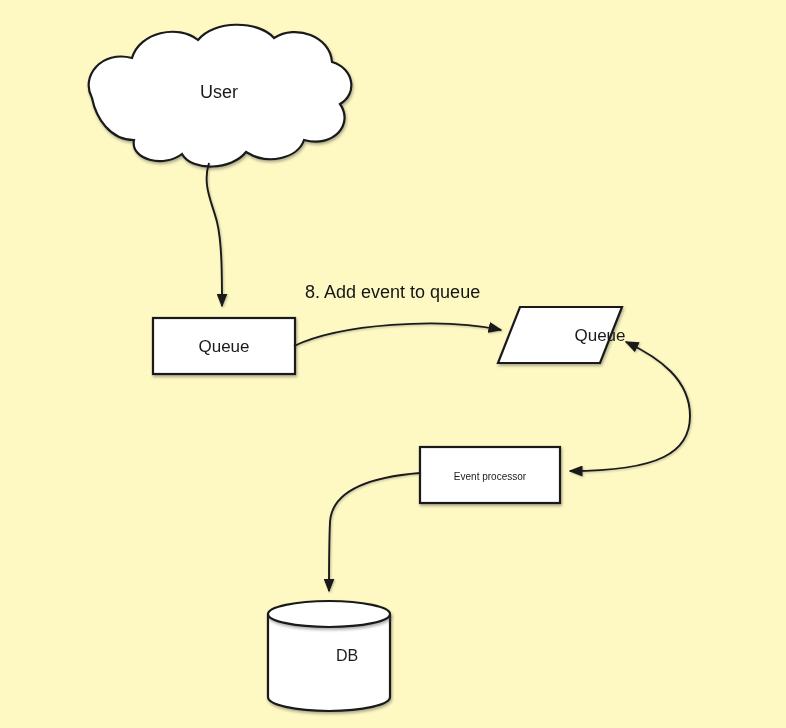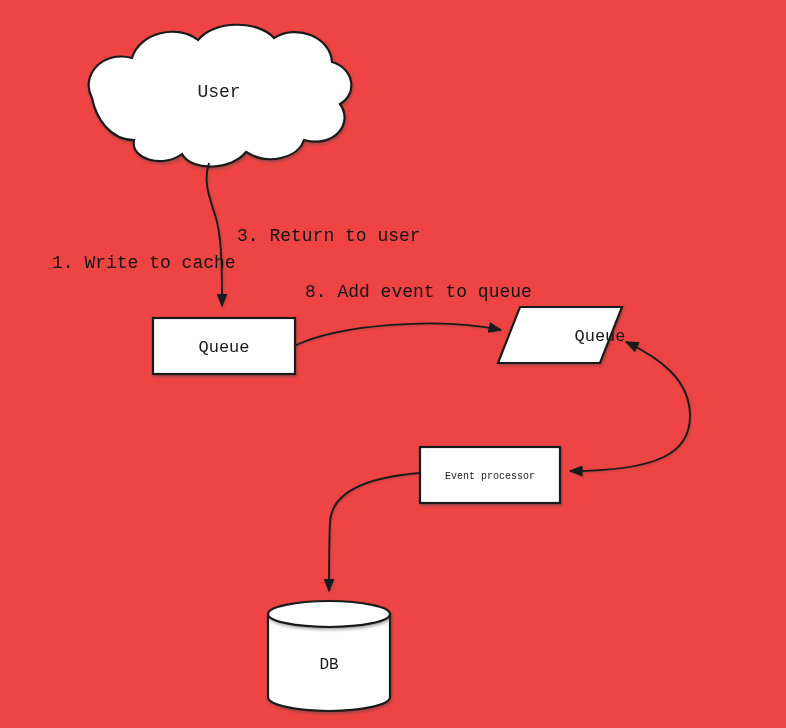--- a/index.html
+++ b/index.html
@@ -1,17 +1,17 @@
 <!DOCTYPE html>
 <html><head>
 <meta charset="utf-8">
 <style>
   html,body{margin:0;padding:0;background:#ffffff;}
-  .stage{position:relative;width:786px;height:728px;background:#ef4444;overflow:hidden;
-         font-family:Liberation Mono, monospace;}
+  .stage{position:relative;width:786px;height:728px;background:#fef9c3;overflow:hidden;
+         font-family:Liberation Sans, sans-serif;}
   .canvas{position:absolute;left:0;top:0;}
   .shape{fill:#ffffff;stroke:#1a1a1a;stroke-width:2.2;
          filter:drop-shadow(1.5px 2.5px 1.5px rgba(70,70,70,.45));}
   .edge{fill:none;stroke:#1a1a1a;stroke-width:1.9;
         filter:drop-shadow(1px 1.8px 1px rgba(70,70,70,.35));}
   .node-lbl{position:absolute;transform:translate(-50%,-50%);color:#1b1b1b;
             white-space:nowrap;text-align:center;}
   .ann{position:absolute;color:#141414;font-size:18px;white-space:nowrap;}
   .fs18{font-size:18px}.fs17{font-size:17px}.fs16{font-size:16px}.fs15{font-size:10px}
 </style>
@@ -60,22 +60,20 @@
   </svg>
 
   <div class="node-lbl fs18" style="left:219px;top:92px;">User</div>
 
   <div class="node-lbl fs17" style="left:224px;top:347px;">Queue</div>
 
   <div class="node-lbl fs17" style="left:560px;top:336px;margin-left:40px;">Queue</div>
 
   <div class="node-lbl fs15" style="left:490px;top:476px;">Event processor</div>
 
-  <div class="node-lbl fs16" style="left:329px;top:656px;margin-top:9px;">DB</div>
+  <div class="node-lbl fs16" style="left:347px;top:656px;">DB</div>
 
-  <div class="ann" style="left:52px;top:253px;">1. Write to cache</div>
 
   <div class="ann" style="left:305px;top:282px;">8. Add event to queue</div>
 
-  <div class="ann" style="left:237px;top:226px;">3. Return to user</div>
 
 
 </div>
 
 </body></html>

